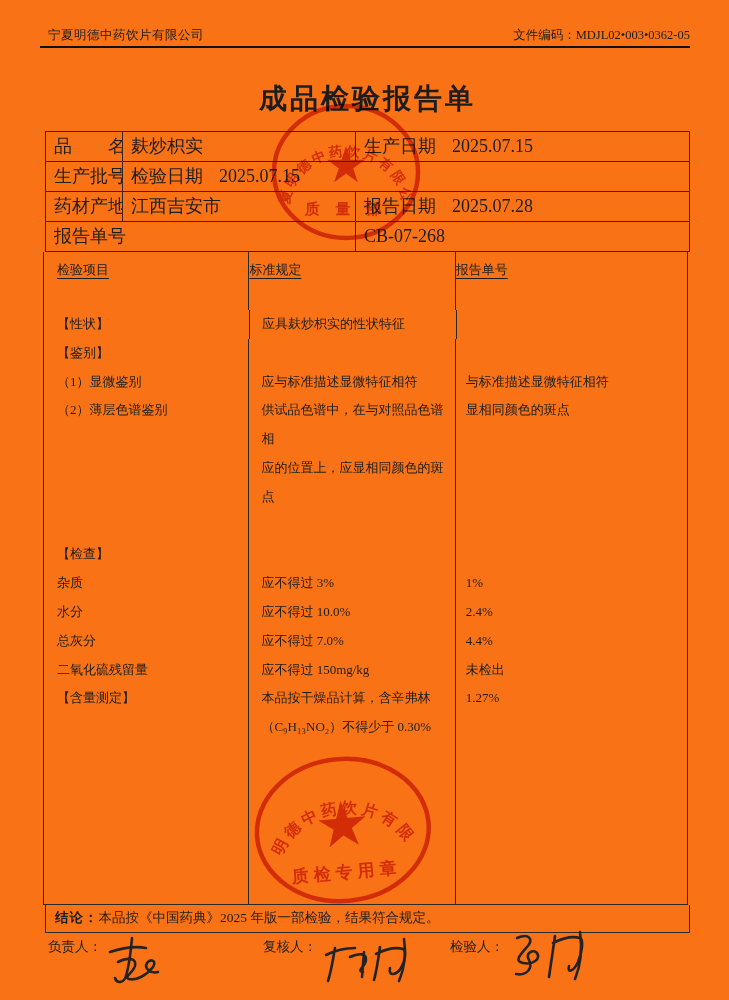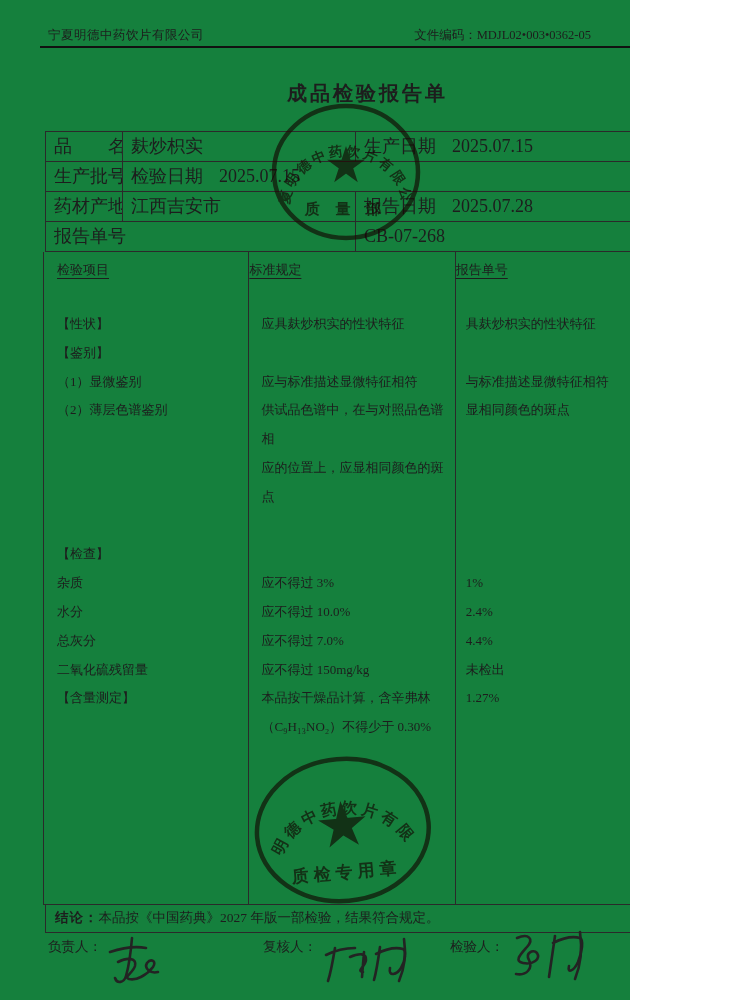--- a/index.html
+++ b/index.html
@@ -1,27 +1,27 @@
 <!DOCTYPE html>
 <html><head>
 <meta charset="utf-8">
 <style>
   html,body{margin:0;padding:0;background:#fff;}
   .page{
-    position:relative; width:630px; height:1000px; background:#15803d;
+    position:relative; width:729px; height:1000px; background:#f97316;
     font-family:"Liberation Serif","DejaVu Serif",serif;
     color:#1d1d1d; overflow:hidden;
   }
   
   .hdr-company{position:absolute; left:48px; top:27px; font-size:12.5px; letter-spacing:.5px;}
   .hdr-code{position:absolute; right:39px; top:27px; font-size:12.5px;}
   .hdr-rule{position:absolute; left:40px; top:46px; width:650px; height:2px; background:#111;}
   .doc-title{
     position:absolute; left:45px; top:80px; width:645px; text-align:center;
-    font-size:20px; font-weight:bold; letter-spacing:3px;
+    font-size:28px; font-weight:bold; letter-spacing:3px;
   }
   
   .info-table{
     position:absolute; left:45px; top:131px; width:645px; height:121px;
     border:1.5px solid #2a2a2a; box-sizing:border-box;
     display:flex; flex-direction:column; font-size:18px;
   }
   .irow{display:flex; flex:1; border-bottom:1.5px solid #2a2a2a; box-sizing:border-box;}
   .irow:last-child{border-bottom:none;}
   .icell{box-sizing:border-box; line-height:28px; padding-left:8px; white-space:nowrap; overflow:hidden;}
@@ -107,21 +107,20 @@
   <div class="main-table">
     <div class="mrow mhead">
       <div class="mc c1"><span class="u">检验项目</span></div>
       <div class="mc c2"><span class="u">标准规定</span></div>
       <div class="mc c3"><span class="u">报告单号</span></div>
     </div>
 
     <div class="mrow">
       <div class="mc c1">【性状】</div>
       <div class="mc c2">应具麸炒枳实的性状特征</div>
-      <div class="mc c3">具麸炒枳实的性状特征</div>
     </div>
     <div class="mrow">
       <div class="mc c1">【鉴别】</div>
       <div class="mc c2"></div>
       <div class="mc c3"></div>
     </div>
     <div class="mrow">
       <div class="mc c1">（1）显微鉴别</div>
       <div class="mc c2">应与标准描述显微特征相符</div>
       <div class="mc c3">与标准描述显微特征相符</div>
@@ -169,21 +168,21 @@
       <div class="mc c3">1.27%</div>
     </div>
     <div class="mrow filler">
       <div class="mc c1"></div>
       <div class="mc c2"></div>
       <div class="mc c3"></div>
     </div>
   </div>
 
   <div class="conclusion">
-    <b>结论：</b><span>本品按《中国药典》2027 年版一部检验，结果符合规定。</span>
+    <b>结论：</b><span>本品按《中国药典》2025 年版一部检验，结果符合规定。</span>
   </div>
 
   <div class="signer" style="left:48px;">负责人：</div>
   <div class="signer" style="left:263px;">复核人：</div>
   <div class="signer" style="left:450px;">检验人：</div>
 
   <svg class="sig-svg" style="left:98px; top:930px;" width="95" height="58" viewBox="0 0 95 58">
     <path d="M34,8 C33,20 32,32 28,46 C26,53 19,54 17,48"></path>
     <path d="M12,22 C24,18 38,16 48,18"></path>
     <path d="M20,32 C30,27 39,28 37,36 C35,43 25,47 31,49 C38,51 49,45 55,37 C59,31 53,28 49,33 C46,38 52,44 60,42"></path>

